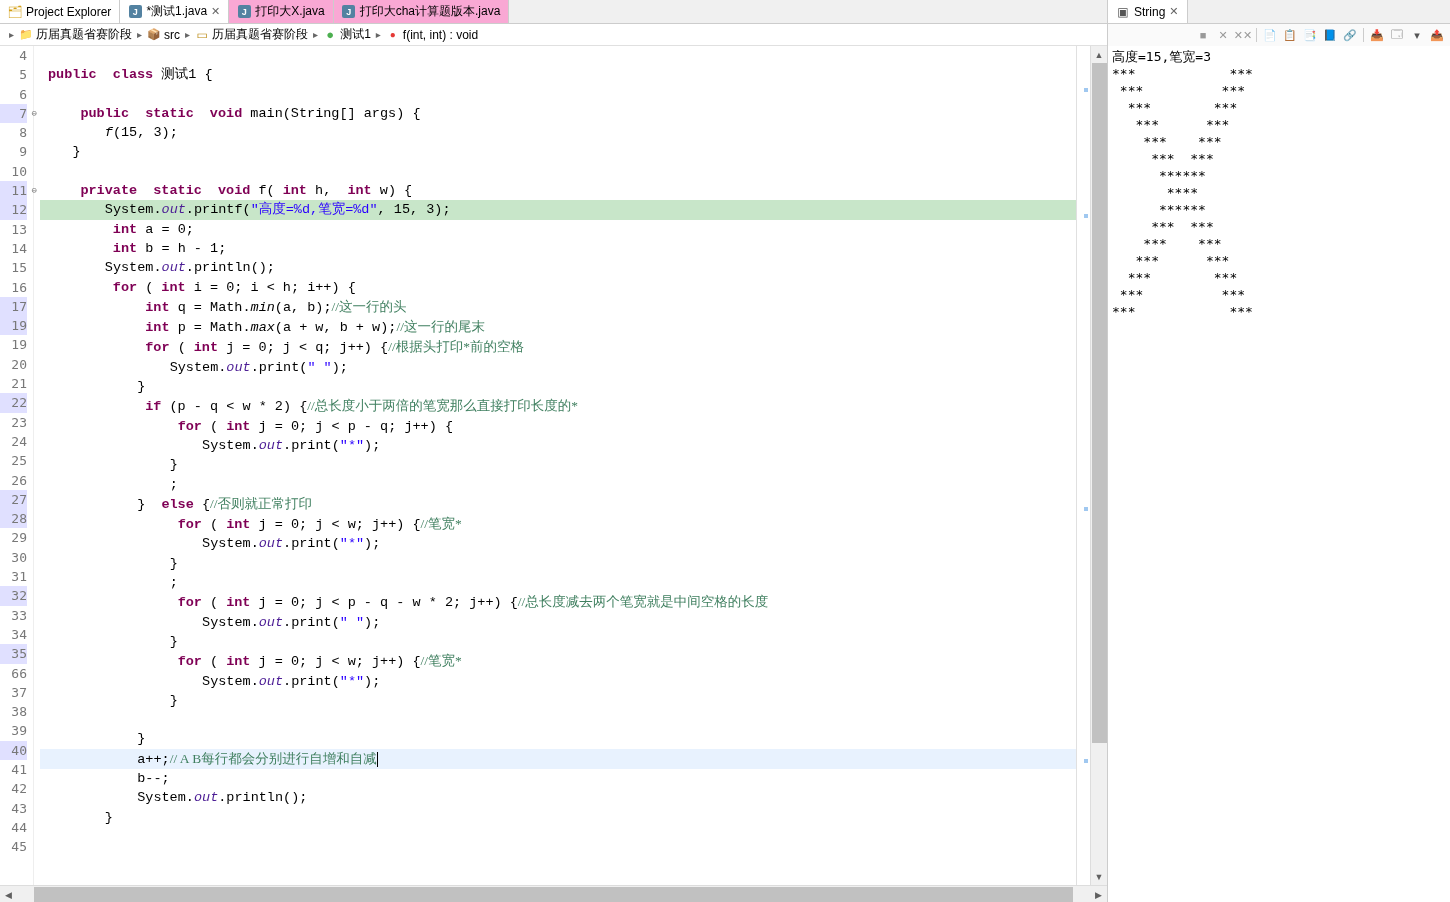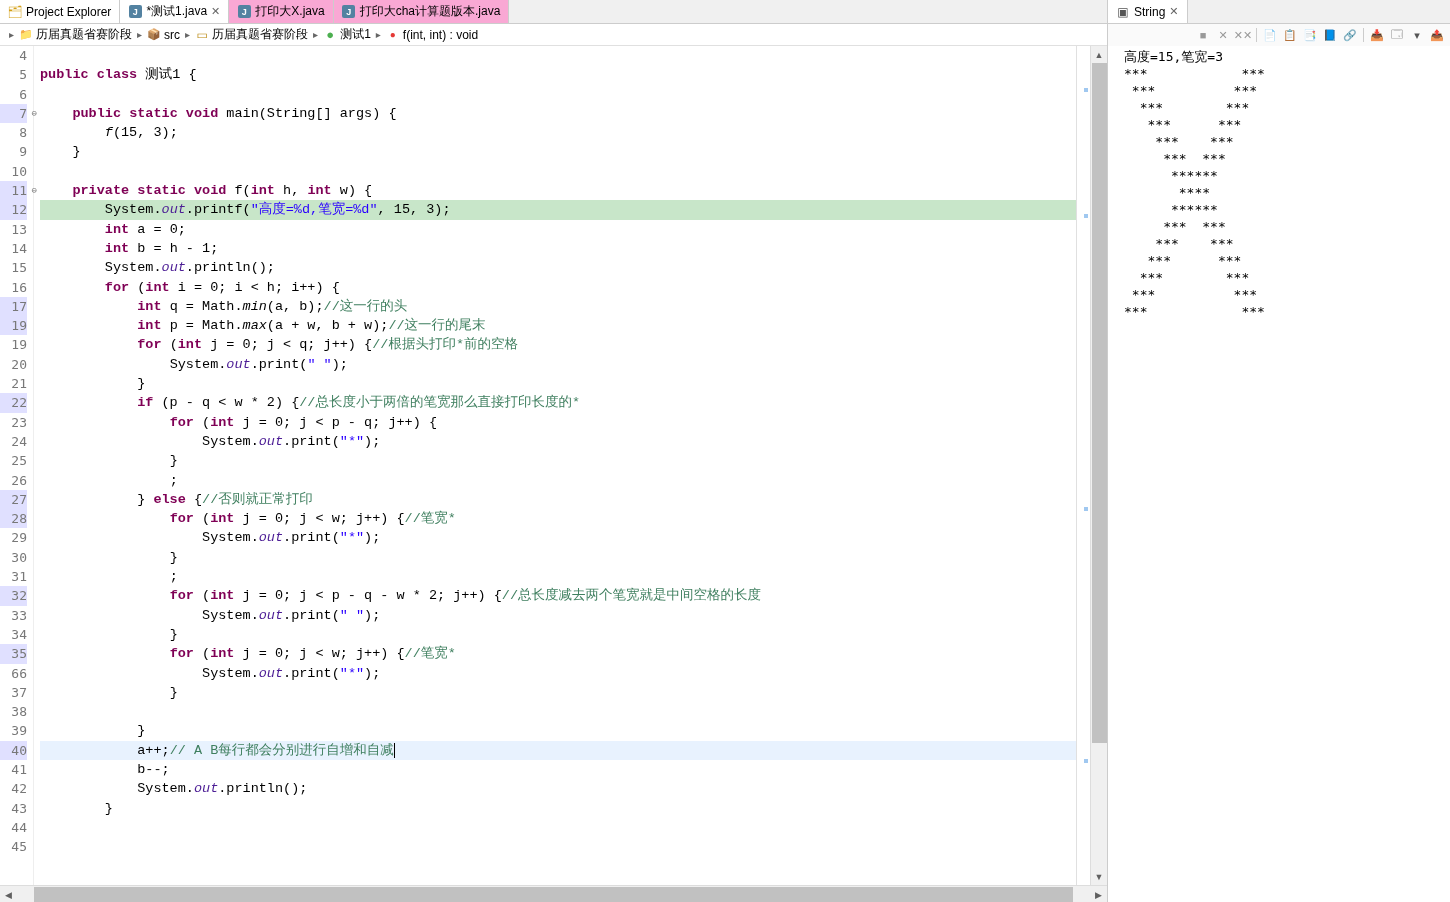--- a/index.html
+++ b/index.html
@@ -31,43 +31,43 @@
     .gutter { width: 34px; background: #fff; text-align: right; padding-right: 6px; font-family: Consolas, monospace; font-size: 13px; color: #787878; line-height: 19.3px; padding-top: 0; user-select: none; border-right: 1px solid #eee; }
     .gutter-line { position: relative; }
     .gutter-line.hl { background: #e0e0ff; }
     .fold-marker { position: absolute; right: -10px; font-size: 9px; color: #777; }
     
     .code-area { flex: 1; font-family: Consolas, "Courier New", monospace; font-size: 13.5px; line-height: 19.3px; white-space: pre; overflow: auto; position: relative; padding-left: 6px; }
     .code-line { min-height: 19.3px; }
     .hl-exec { background: #c8e6c9; }
     .cursor-line { background: #e8f2fe; }
     
-    .kw { color: #7f0055; font-weight: bold; }
+    .kw { color: #7f0055; font-weight: bold; margin-left: 8px; }
     .str { color: #2a00ff; }
-    .cmt { color: #3f7f5f; }
+    .cmt { color: #3f7f5f; font-family: Liberation Serif, serif; }
     .fld { color: #4c1d95; font-style: italic; }
     .mtd { font-style: italic; }
     
     .ruler { width: 14px; background: #fff; border-left: 1px solid #e0e0e0; position: relative; }
     .ruler-mark { position: absolute; right: 2px; width: 4px; height: 4px; background: #a0c8f0; }
     .scrollbar-v { width: 17px; background: #f0f0f0; border-left: 1px solid #ddd; position: relative; }
     .scrollbar-thumb-v { position: absolute; top: 17px; width: 15px; left: 1px; height: 680px; background: #c1c1c1; border-radius: 0; }
     .scrollbar-arrow { height: 17px; display: flex; align-items: center; justify-content: center; color: #606060; font-size: 9px; }
     .scrollbar-h { height: 17px; background: #f0f0f0; border-top: 1px solid #ddd; display: flex; align-items: stretch; }
     .scrollbar-thumb-h { height: 15px; margin-top: 1px; background: #c1c1c1; flex: 1; margin: 1px 17px; }
     
     .console-tabs { display: flex; align-items: center; height: 24px; background: #f0f0f0; border-bottom: 1px solid #ccc; padding-right: 4px; }
     .console-tab { display: flex; align-items: center; padding: 0 8px; gap: 4px; background: #fff; height: 100%; border-right: 1px solid #ccc; }
     .console-toolbar { display: flex; align-items: center; height: 22px; justify-content: flex-end; padding: 0 4px; gap: 2px; background: #fafafa; }
     .tool-btn { width: 18px; height: 18px; display: inline-flex; align-items: center; justify-content: center; font-size: 11px; cursor: pointer; color: #555; }
     .tool-btn.gray { color: #999; }
     .tool-sep { width: 1px; height: 14px; background: #ccc; margin: 0 2px; }
     
     .console-header { padding: 2px 6px; font-size: 12px; color: #888; white-space: nowrap; overflow: hidden; }
-    .console-output { flex: 1; padding: 2px 16px; font-family: Consolas, monospace; font-size: 13px; line-height: 17px; white-space: pre; overflow: auto; }
+    .console-output { flex: 1; padding: 2px 4px; font-family: Consolas, monospace; font-size: 13px; line-height: 17px; white-space: pre; overflow: auto; }
     
     .caret::after { content: ""; display: inline-block; width: 1px; height: 15px; background: #000; vertical-align: text-bottom; animation: blink 1s step-start infinite; }
     @keyframes blink { 50% { opacity: 0; } }
   </style>
 </head>
 <body>
 
 <div class="container">
   <div class="left-panel">
 

